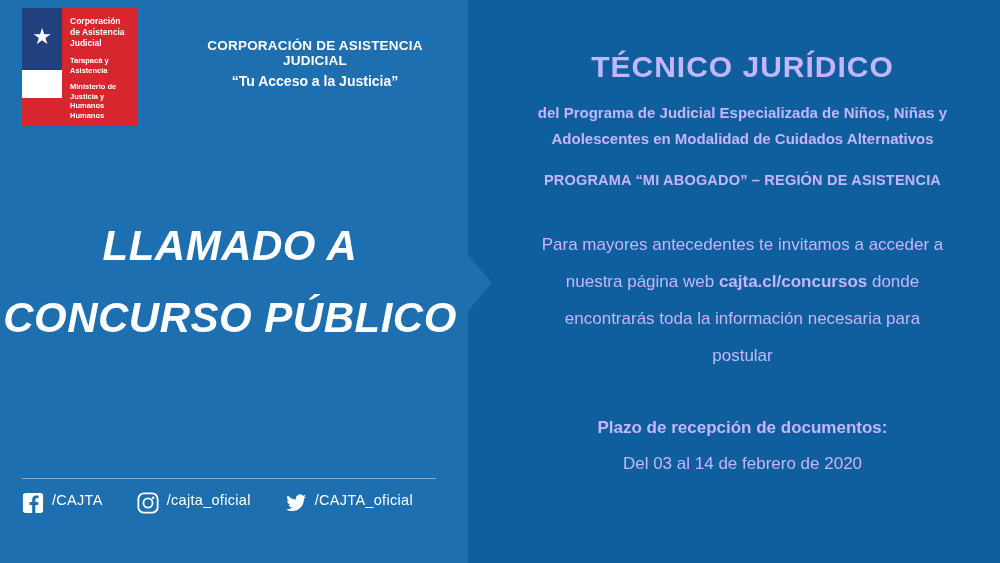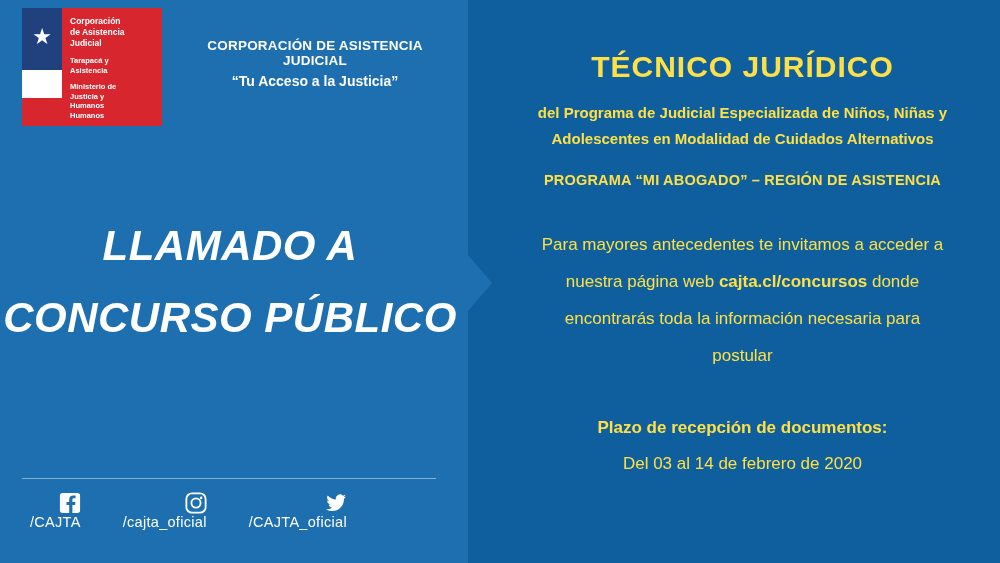--- a/index.html
+++ b/index.html
@@ -57,21 +57,21 @@
   }
   .flag-white {
     flex: 0 0 28px;
     background: #ffffff;
   }
   .flag-red {
     flex: 1 1 auto;
     background: #d8262f;
   }
   .logo-text {
-    width: 100px;
+    width: 76px;
     height: 118px;
     background: #d8262f;
     color: #ffffff;
     box-sizing: border-box;
     padding: 8px 6px 6px 8px;
     font-size: 8.5px;
     line-height: 11px;
     font-weight: bold;
   }
   .logo-text .lt-sep {
@@ -125,23 +125,22 @@
     position: absolute;
     left: 22px;
     top: 492px;
     width: 420px;
     display: flex;
     align-items: center;
     color: #ffffff;
   }
   .social-item {
     display: flex;
-    align-items: flex-end;
+    align-items: flex-start;
     margin-right: 34px;
-    flex-direction: column;
   }
   .social-item .label {
     margin-left: 8px;
     font-size: 14.5px;
     letter-spacing: 0.3px;
   }
   .ic {
     width: 22px;
     height: 22px;
     display: block;
@@ -156,21 +155,21 @@
     border-bottom: 28px solid transparent;
     border-left: 24px solid #1d6fb0;
     z-index: 5;
   }
   
   .right {
     position: relative;
     width: 532px;
     height: 562px;
     background: #0f5f9e;
-    color: #fde047;
+    color: #c4b5fd;
     box-sizing: border-box;
     padding: 44px 3px 0 20px;
     text-align: center;
   }
   .job-title {
     font-size: 30px;
     font-weight: bold;
     letter-spacing: 1px;
     margin: 6px 0 16px 0;
   }

